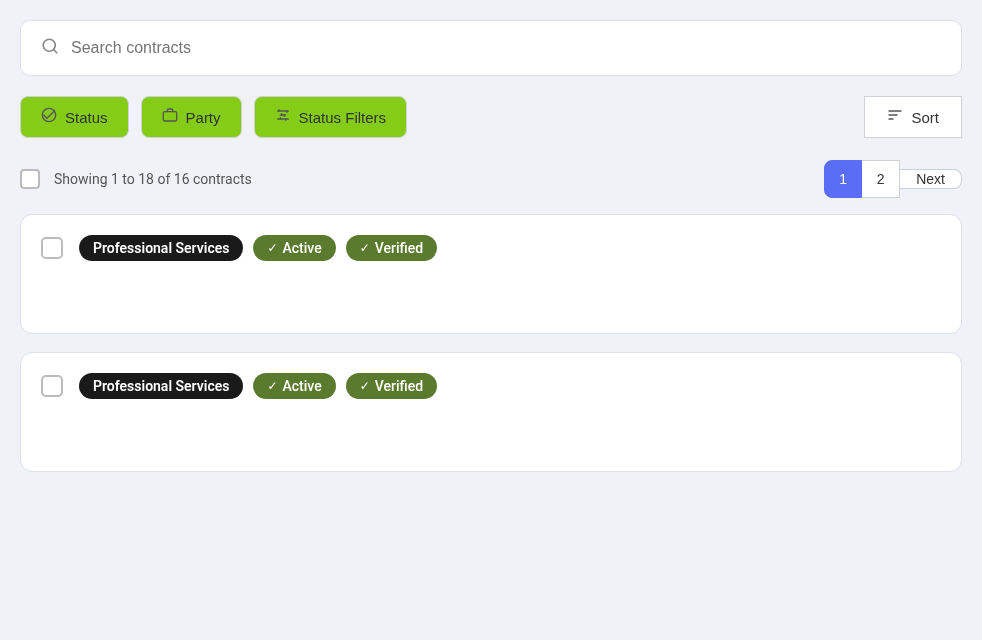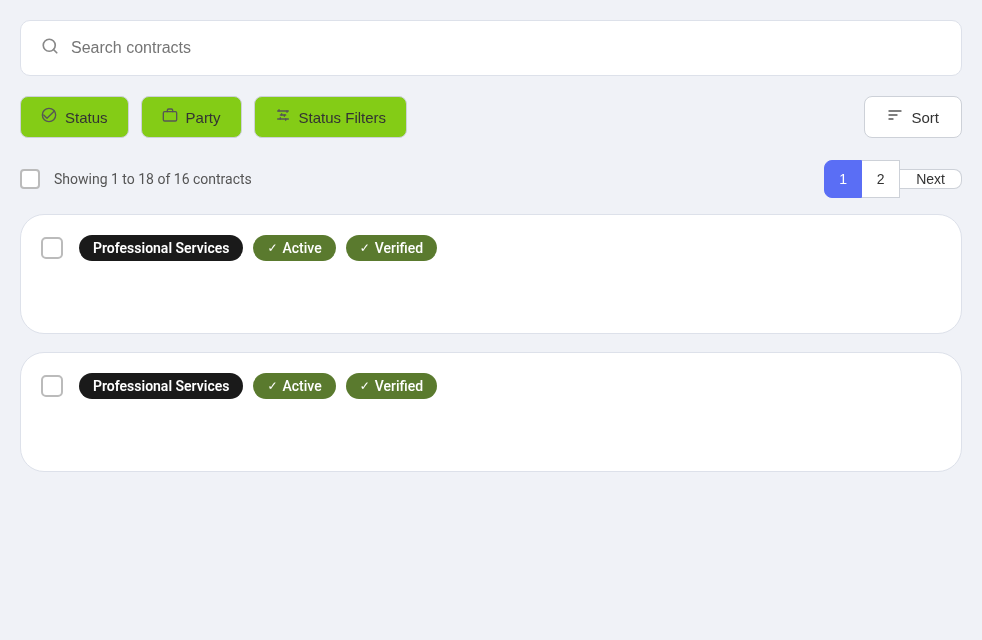--- a/index.html
+++ b/index.html
@@ -69,21 +69,21 @@
       color: #555;
     }
 
     .sort-btn {
       margin-left: auto;
       display: flex;
       align-items: center;
       gap: 8px;
       padding: 10px 22px;
       border: 1.5px solid #cdd1d8;
-      border-radius: 8px;
+      border-radius: 0;
       background: #fff;
       font-size: 15px;
       color: #333;
       cursor: pointer;
       font-weight: 500;
     }
 
     .pagination-row {
       display: flex;
       align-items: center;
@@ -155,21 +155,21 @@
       font-size: 14px;
       color: #333;
       cursor: pointer;
       border-radius: 0 8px 8px 0;
       font-weight: 500;
     }
 
     .contract-card {
       background: #fff;
       border: 1.5px solid #dde1ea;
-      border-radius: 24px;
+      border-radius: 12px;
       padding: 20px;
       margin-bottom: 18px;
       display: flex;
       align-items: flex-start;
       gap: 16px;
       min-height: 120px;
     }
 
     .card-checkbox {
       width: 22px;

